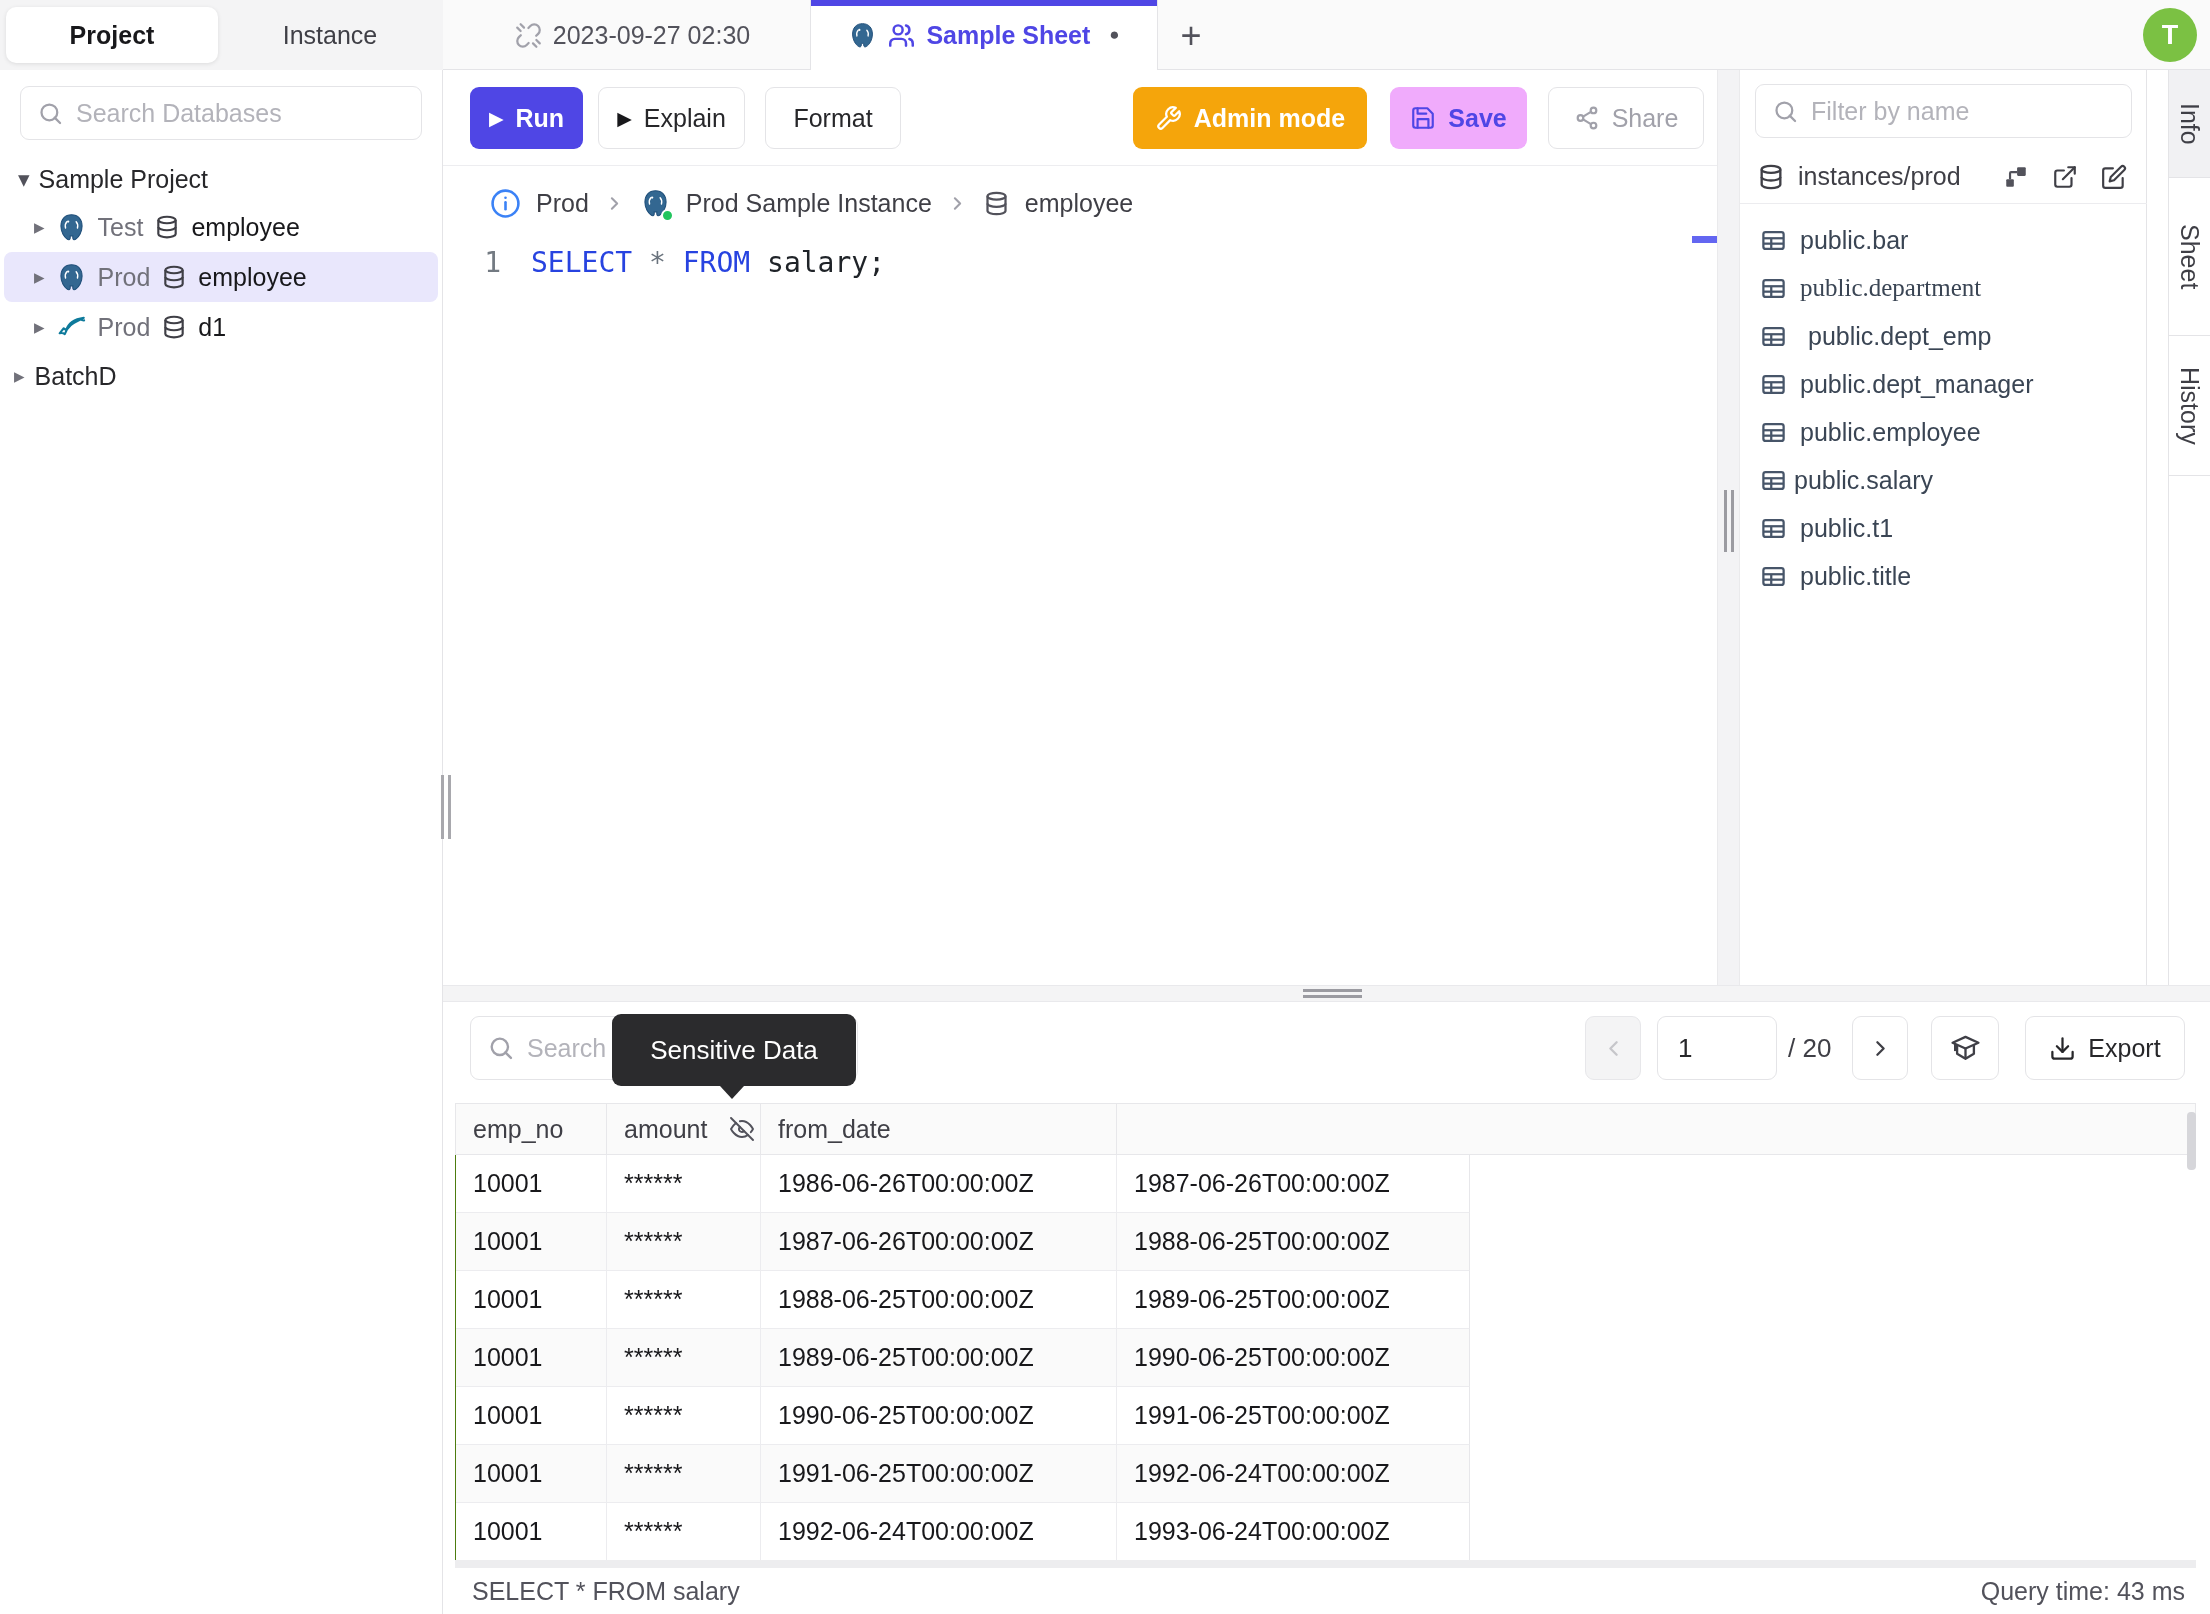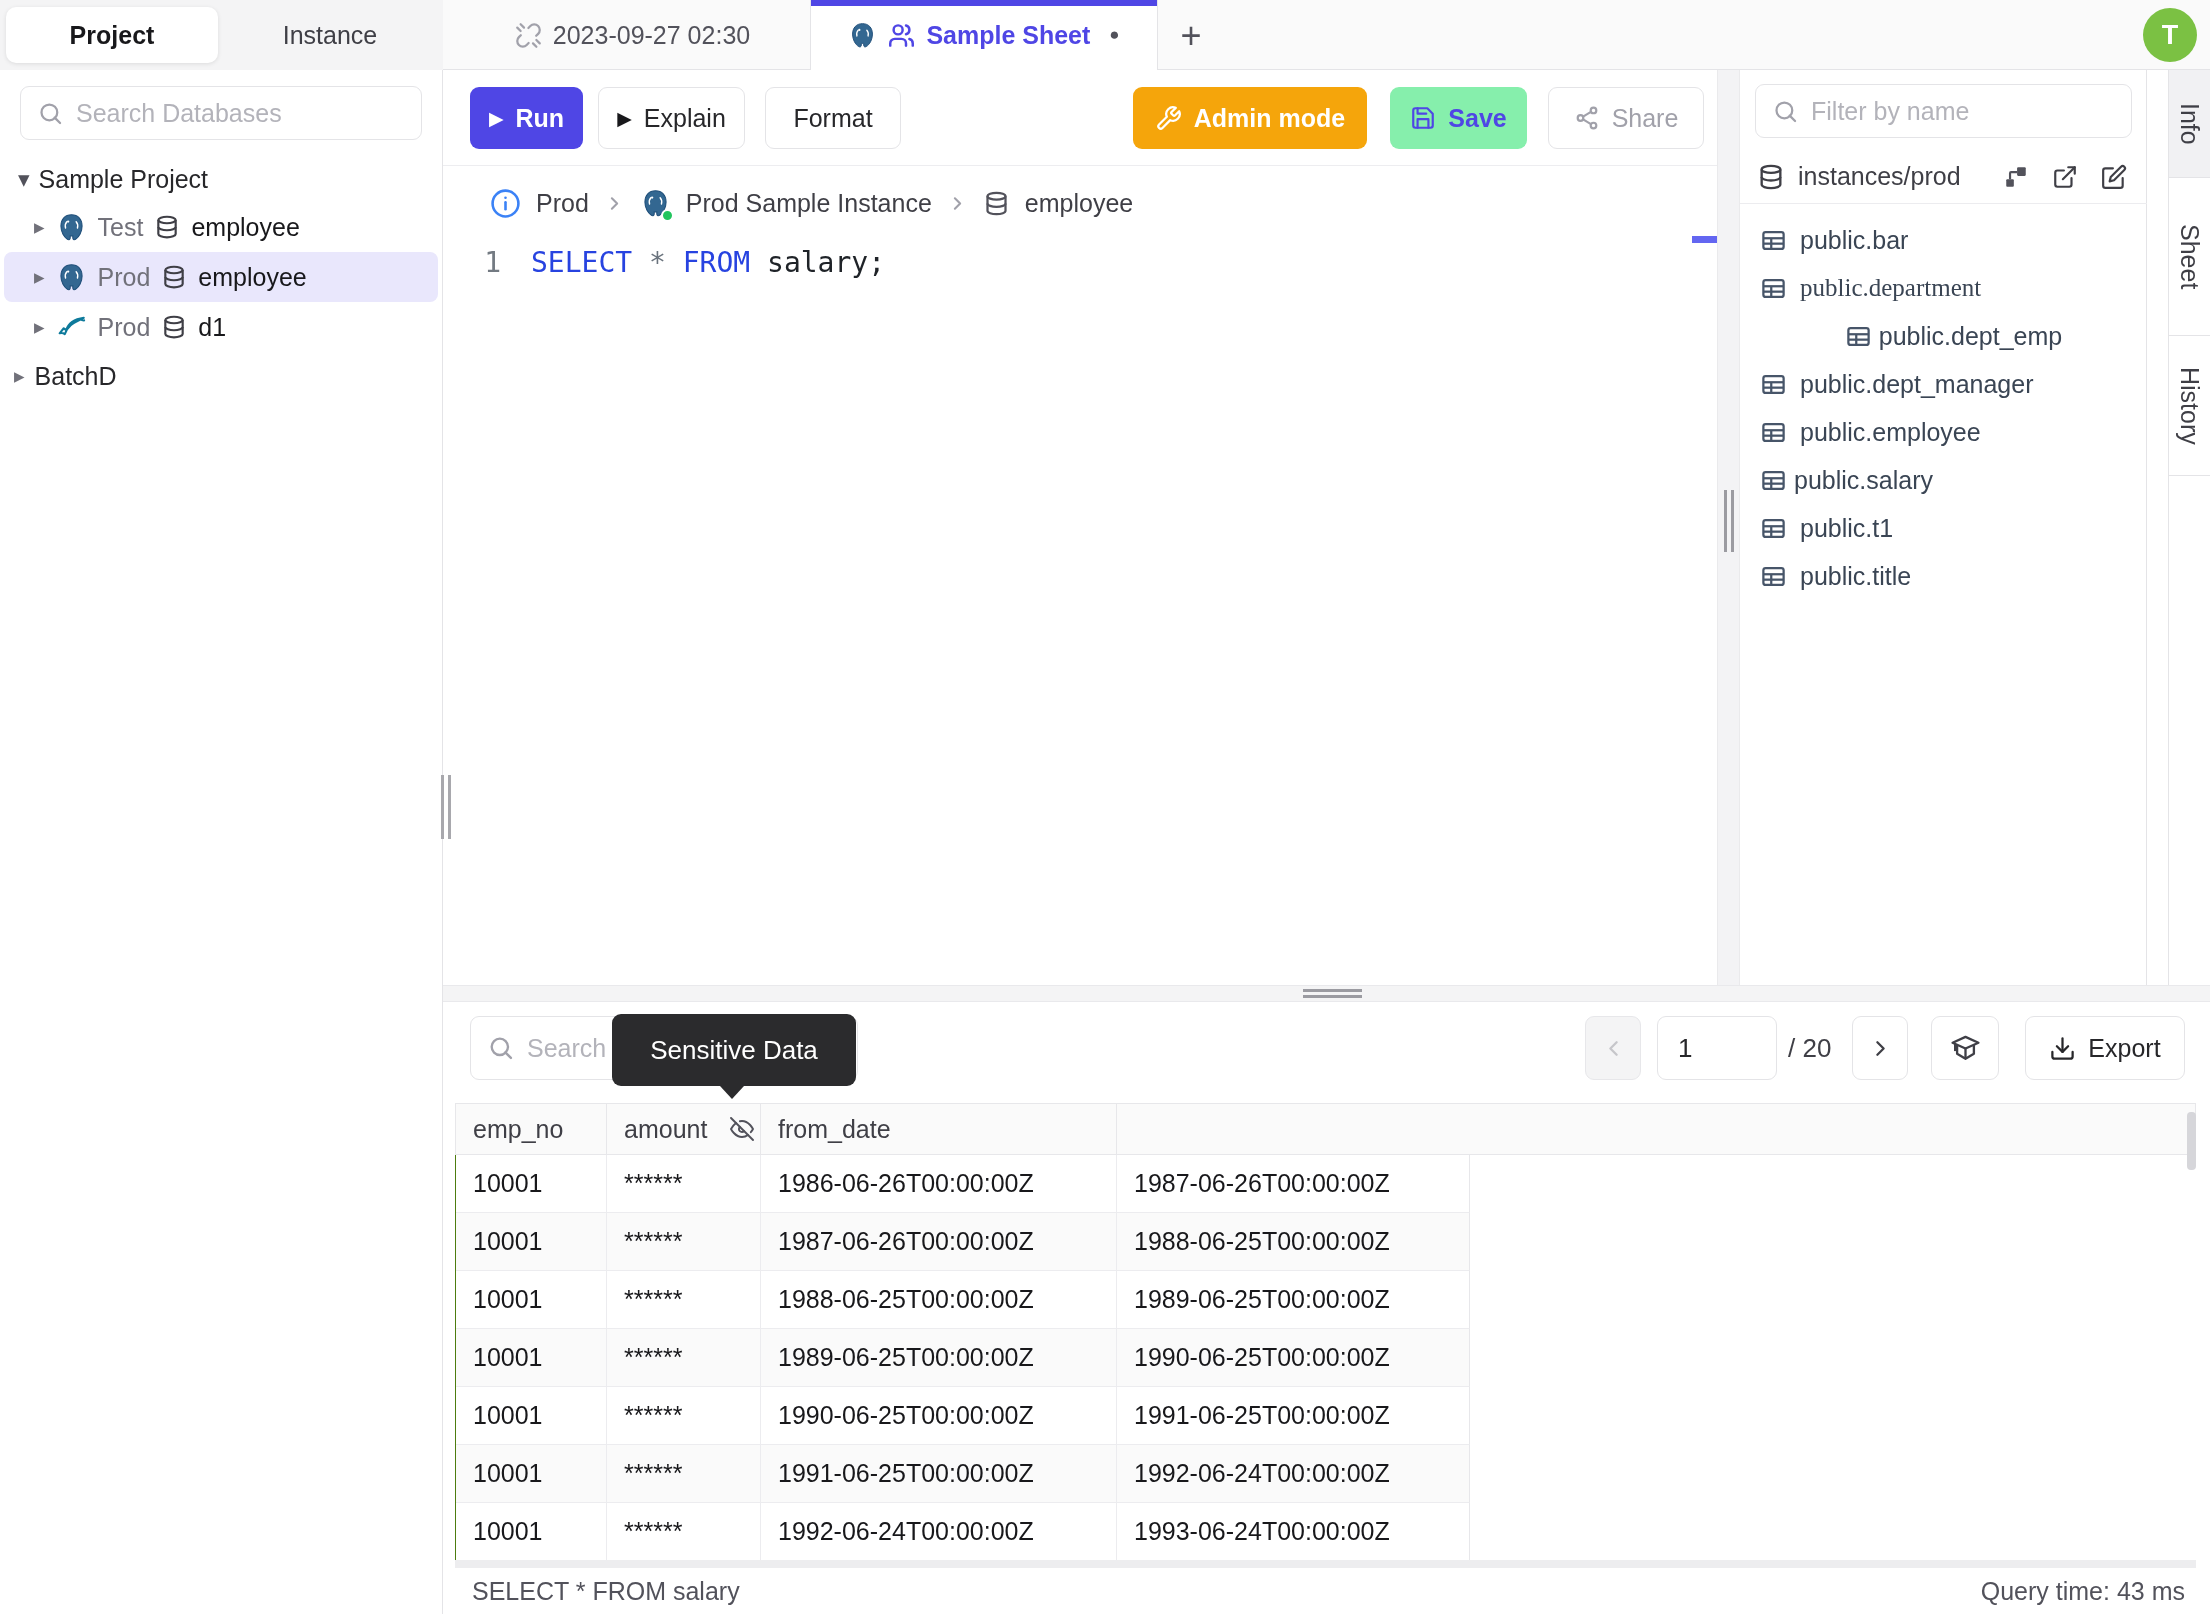--- a/index.html
+++ b/index.html
@@ -168,21 +168,21 @@
       <span>Format</span>
     </div>
     <div class="abs btn" style="left:690px;top:17px;width:234px;height:62px;background:#f5a50b;color:#fff;font-weight:600;">
       <span>
         <svg class="ic" width="27" height="27" viewBox="0 0 24 24" fill="none" stroke="currentColor" stroke-width="2" stroke-linecap="round" stroke-linejoin="round">
             <path d="M14.7 6.3a1 1 0 0 0 0 1.4l1.6 1.6a1 1 0 0 0 1.4 0l3.77-3.77a6 6 0 0 1-7.94 7.94l-6.91 6.91a2.12 2.12 0 0 1-3-3l6.91-6.91a6 6 0 0 1 7.94-7.94l-3.76 3.76z"></path>
           </svg>
       </span>
       <span>Admin mode</span>
     </div>
-    <div class="abs btn" style="left:947px;top:17px;width:137px;height:62px;background:#86efac;color:#4f46e5;font-weight:600;">
+    <div class="abs btn" style="left:947px;top:17px;width:137px;height:62px;background:#f0abfc;color:#4f46e5;font-weight:600;">
       <span>
         <svg class="ic" width="26" height="26" viewBox="0 0 24 24" fill="none" stroke="currentColor" stroke-width="2" stroke-linecap="round" stroke-linejoin="round">
             <path d="M19 21H5a2 2 0 0 1-2-2V5a2 2 0 0 1 2-2h11l5 5v11a2 2 0 0 1-2 2z"></path>
             <polyline points="17 21 17 13 7 13 7 21"></polyline>
             <polyline points="7 3 7 8 15 8"></polyline>
           </svg>
       </span>
       <span>Save</span>
     </div>
     <div class="abs btn bordered" style="left:1105px;top:17px;width:156px;height:62px;color:#a1a1aa;">
@@ -312,21 +312,21 @@
         <span style="color:#475569;">
             <svg class="ic" width="27" height="27" viewBox="0 0 24 24" fill="none" stroke="currentColor" stroke-width="2">
               <rect x="3" y="4.5" width="18" height="15" rx="2"></rect>
               <path d="M3 10h18"></path>
               <path d="M3 14.8h18"></path>
               <path d="M10 10v9.5"></path>
             </svg>
           </span>
         <span style="font-size:25px;color:#3a4554;font-family:Liberation Serif, serif;">public.department</span>
       </div>
-      <div class="flex" style="height:48px;padding-left:20px;gap:7px;justify-content:center;">
+      <div class="flex" style="height:48px;padding-left:20px;gap:21px;">
         <span style="color:#475569;">
             <svg class="ic" width="27" height="27" viewBox="0 0 24 24" fill="none" stroke="currentColor" stroke-width="2">
               <rect x="3" y="4.5" width="18" height="15" rx="2"></rect>
               <path d="M3 10h18"></path>
               <path d="M3 14.8h18"></path>
               <path d="M10 10v9.5"></path>
             </svg>
           </span>
         <span style="font-size:25px;color:#3a4554;">public.dept_emp</span>
       </div>

